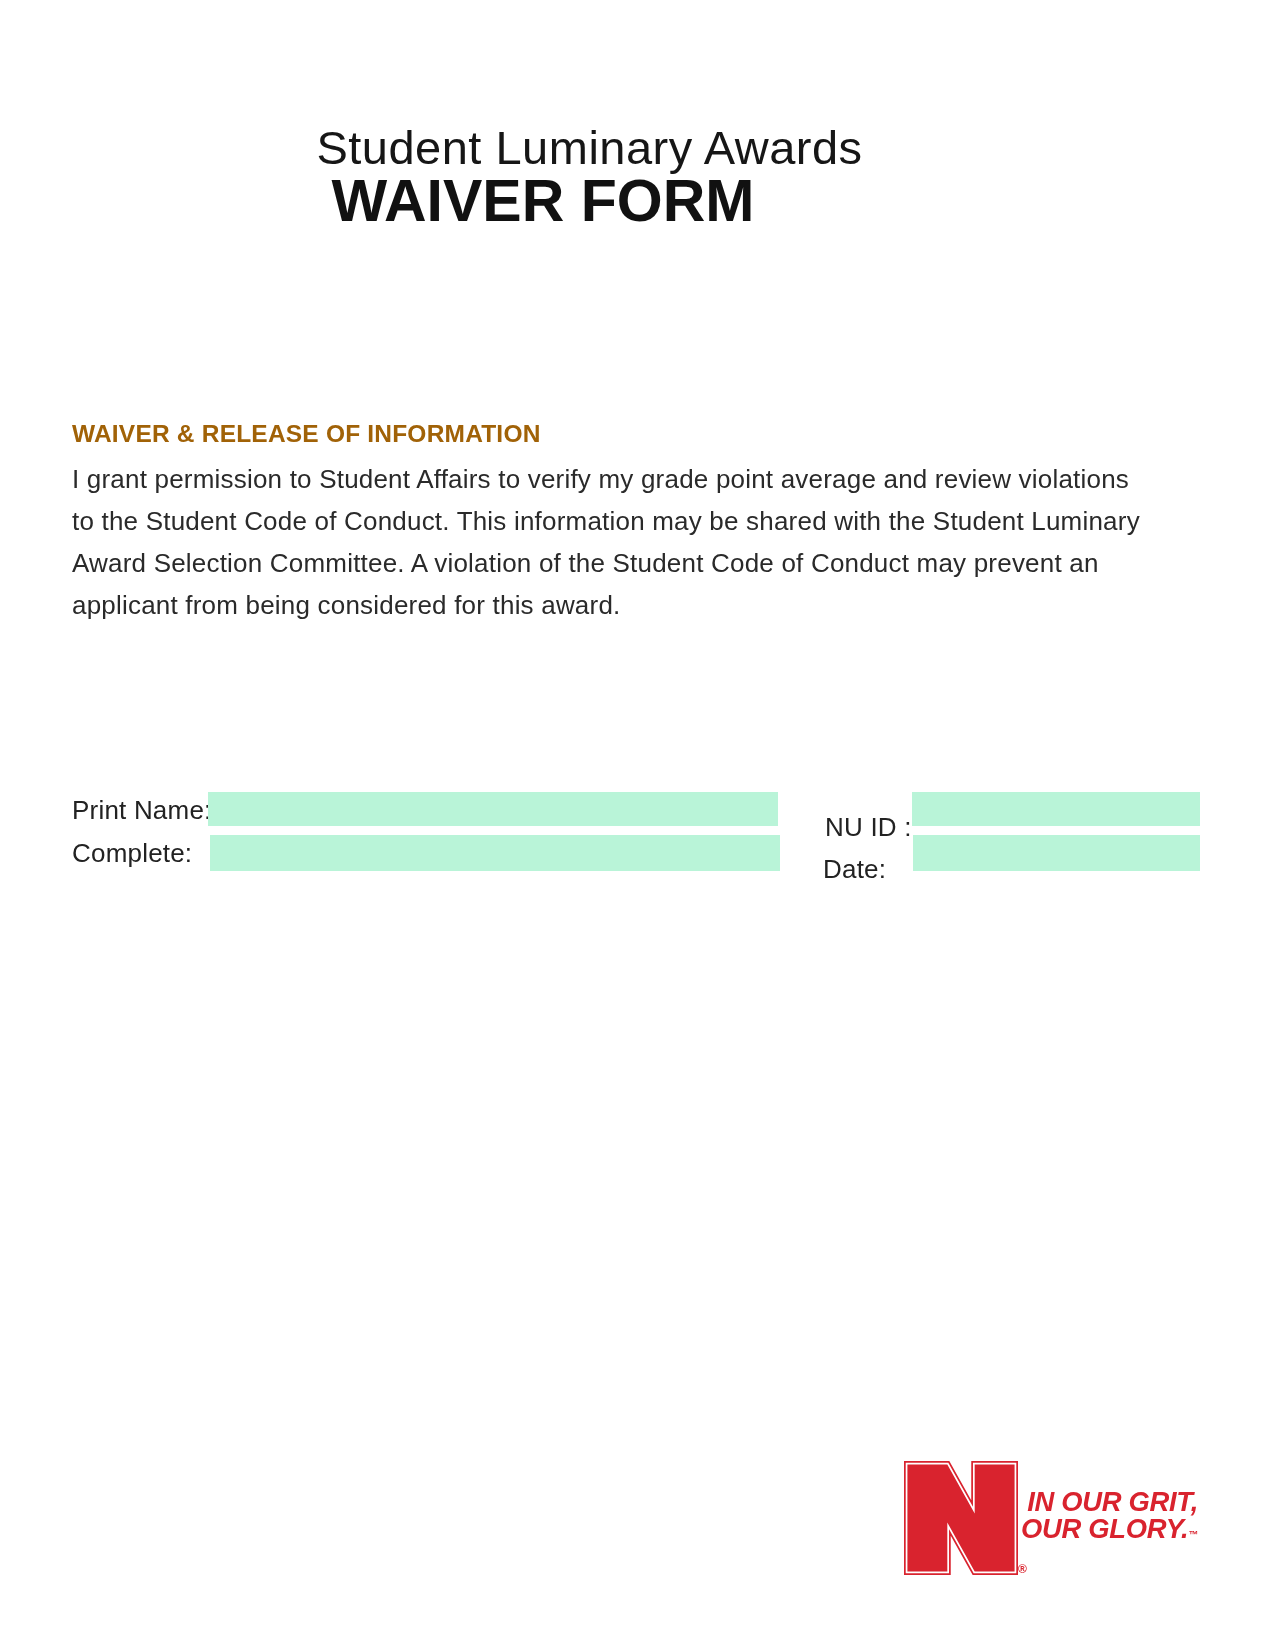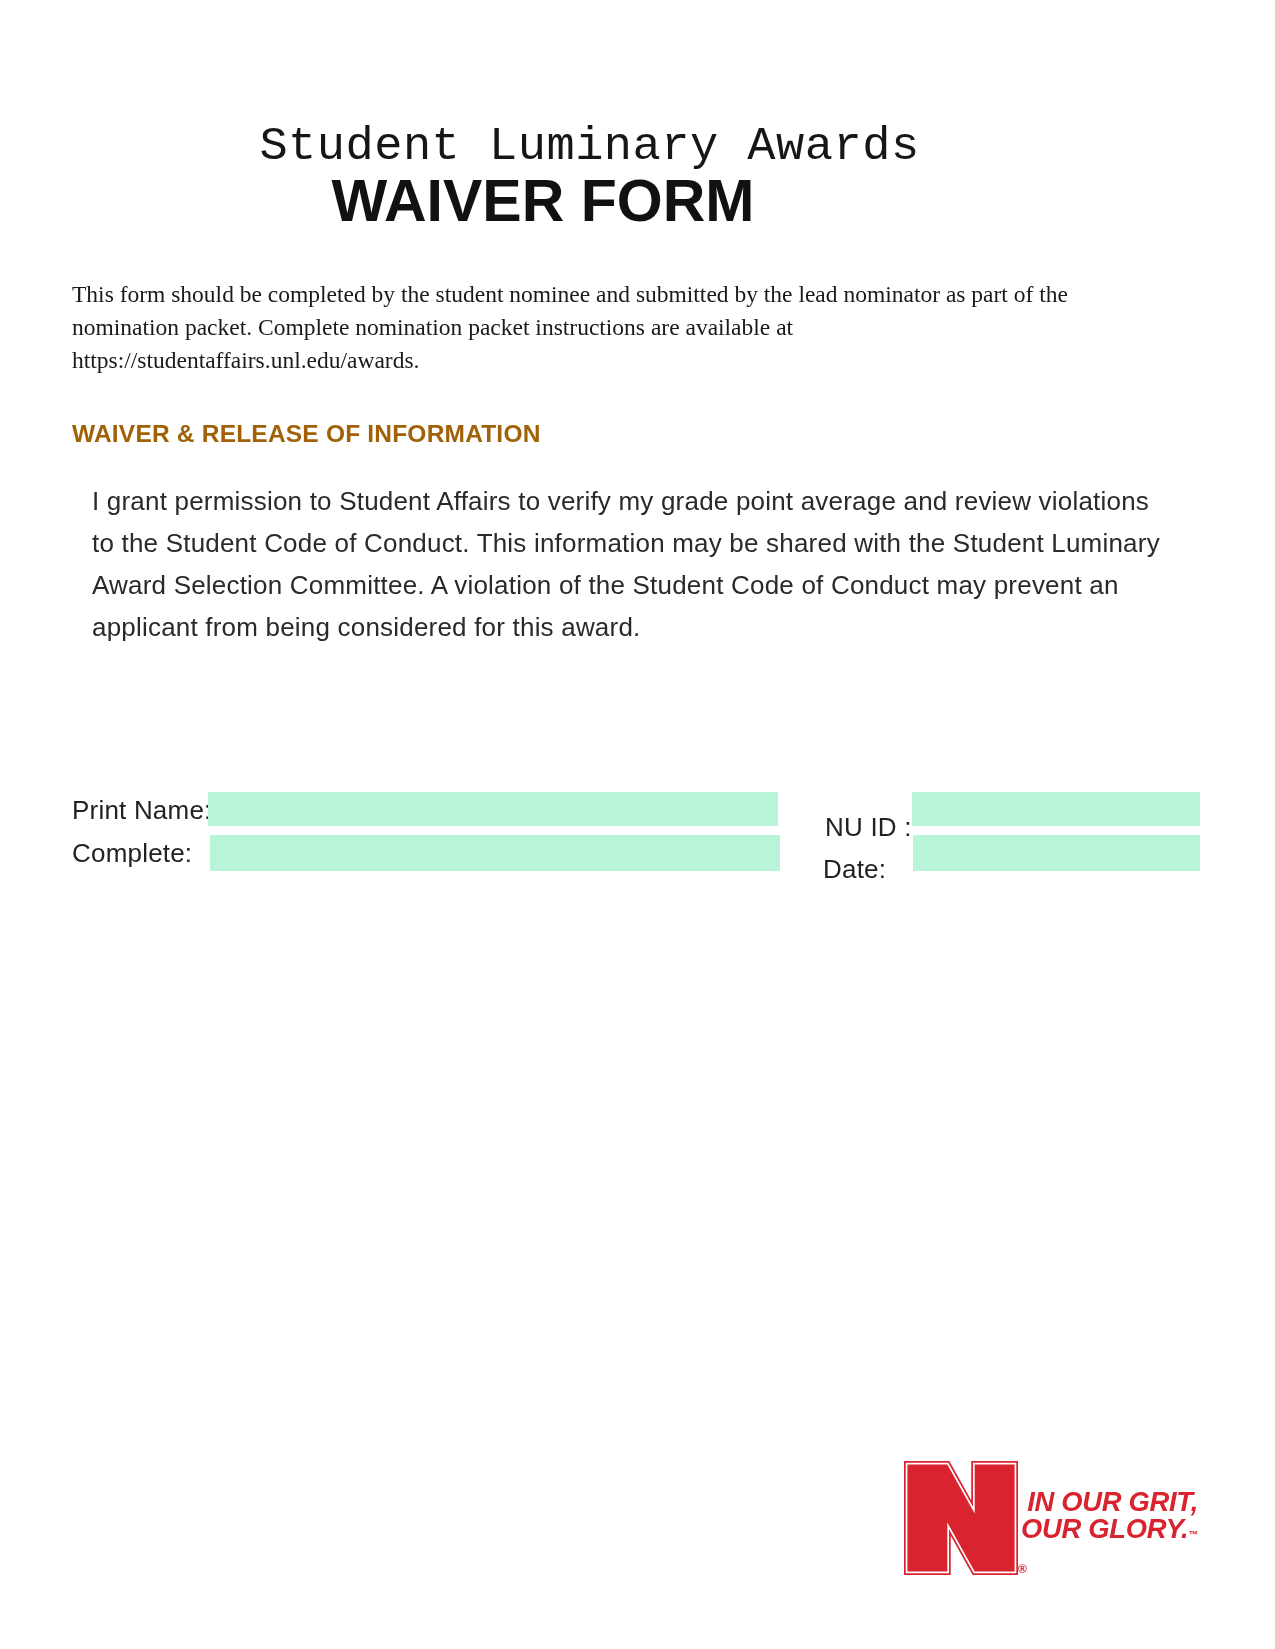--- a/index.html
+++ b/index.html
@@ -14,21 +14,20 @@
   }
   .abs{position:absolute;}
 
   .title-line1{
     top:120px;left:0;width:1179px;
     text-align:center;
     font-size:47px;
     font-weight:400;
     letter-spacing:0.5px;
     color:#161616;
-    font-family:Liberation Mono, monospace;
   }
   .title-line2{
     top:167px;left:0;width:1086px;
     text-align:center;
     font-size:59px;
     font-weight:700;
     letter-spacing:0px;
     color:#111111;
   }
 
@@ -49,21 +48,21 @@
   }
 
   .body-para{
     left:72px;width:1072px;
     font-size:26px;
     font-weight:300;
     line-height:42px;
     letter-spacing:0.2px;
     color:#2a2a2a;
   }
-  .para1{top:480px;margin-left:20px;}
+  .para1{top:458px;}
   .para2{top:638px;}
 
   .field-label{
     font-size:26px;
     font-weight:300;
     letter-spacing:0.2px;
     color:#222222;
     white-space:nowrap;
   }
   .field-input{
@@ -107,21 +106,20 @@
   }
 </style>
 </head>
 <body>
 
 <div class="page">
 
   <div class="abs title-line1">Student Luminary Awards</div>
   <div class="abs title-line2">WAIVER FORM</div>
 
-  <div class="abs intro">This form should be completed by the student nominee and submitted by the lead nominator as part of the nomination packet. Complete nomination packet instructions are available at https://studentaffairs.unl.edu/awards.</div>
 
   <div class="abs section-heading">WAIVER &amp; RELEASE OF INFORMATION</div>
 
   <div class="abs body-para para1">I grant permission to Student Affairs to verify my grade point average and review violations to the Student Code of Conduct. This information may be shared with the Student Luminary Award Selection Committee. A violation of the Student Code of Conduct may prevent an applicant from being considered for this award.</div>
 
   <div class="abs field-label" style="top:795px;left:72px;">Print Name:</div>
   <input type="text" class="field-input" style="top: 792px; left: 208px; width: 570px; height: 34px;" value="">
 
   <div class="abs field-label" style="top:812px;left:825px;">NU ID :</div>
   <input type="text" class="field-input" style="top: 792px; left: 912px; width: 288px; height: 34px;" value="">

